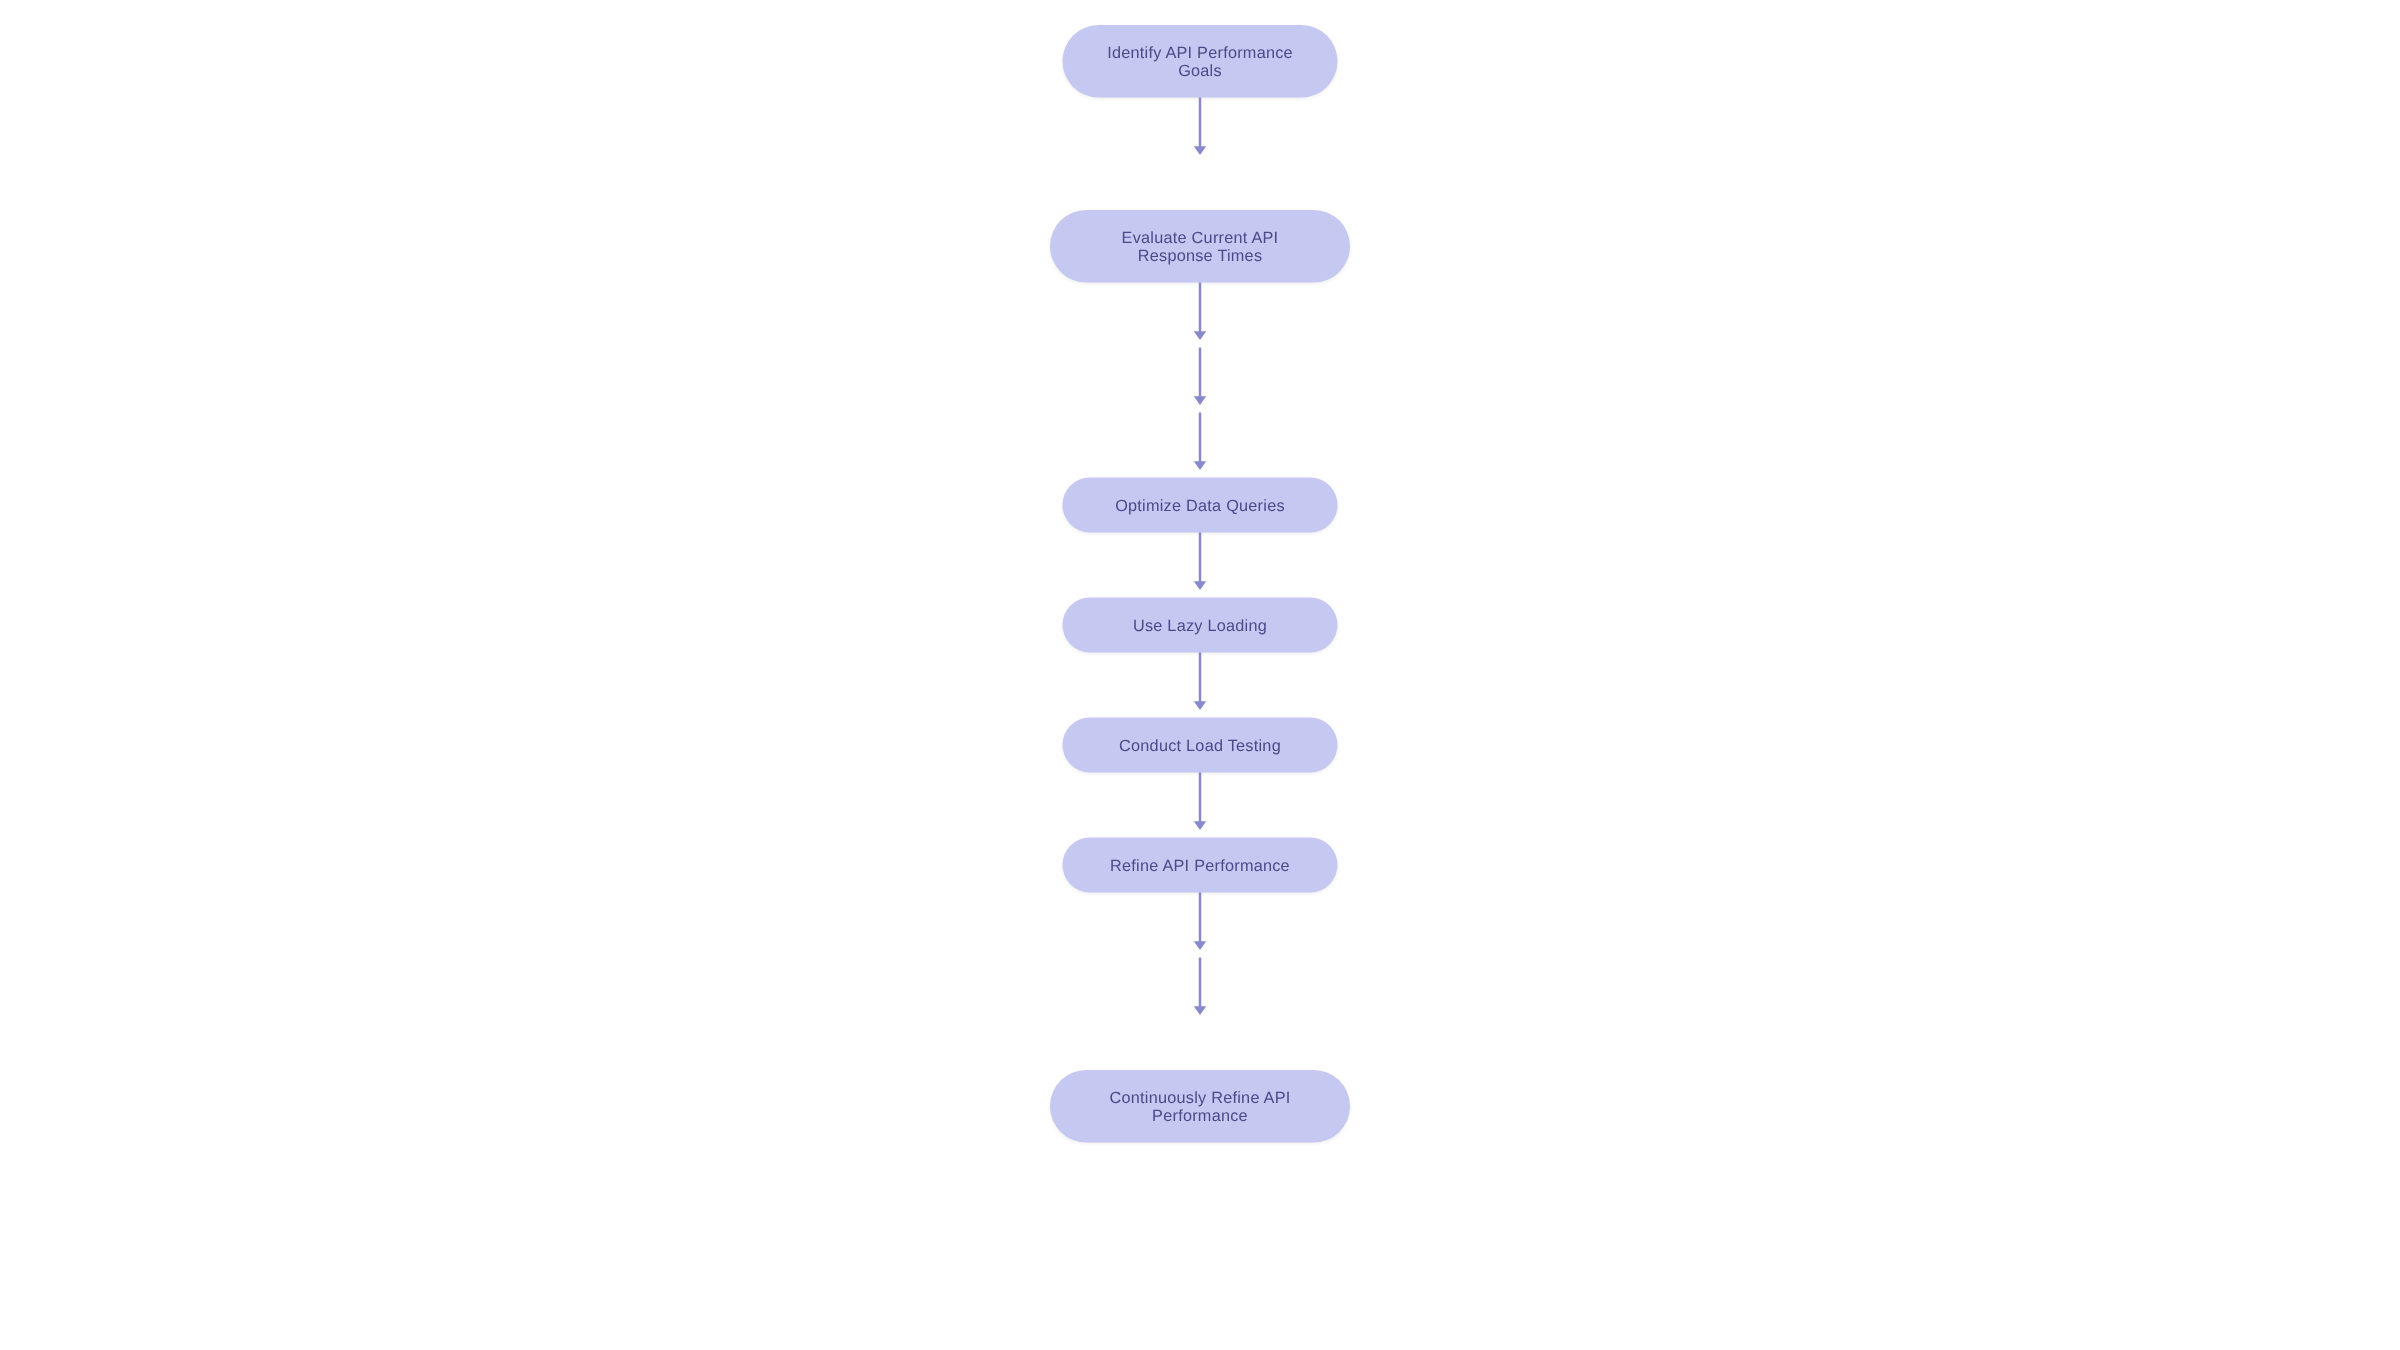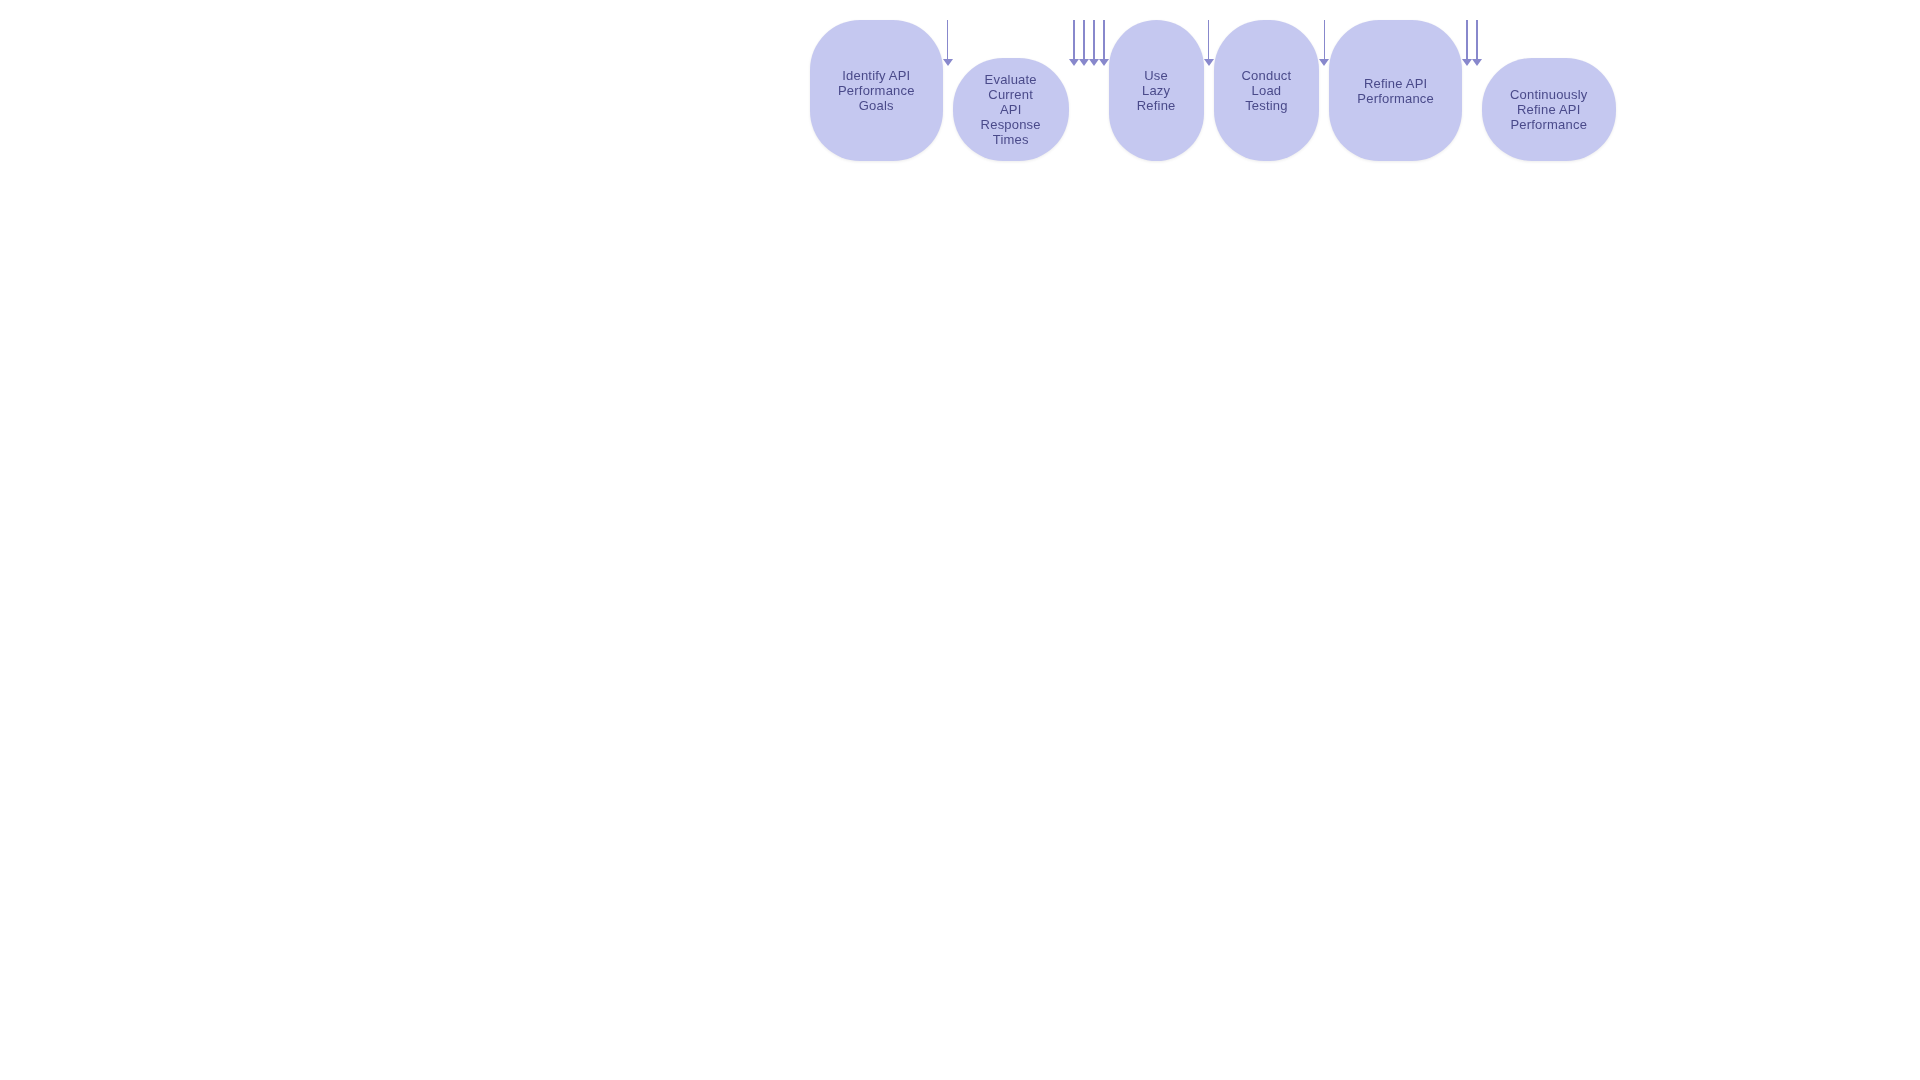--- a/index.html
+++ b/index.html
@@ -14,21 +14,22 @@
       background: #ffffff;
       font-family: -apple-system, BlinkMacSystemFont, 'Segoe UI', sans-serif;
       display: flex;
       justify-content: center;
       align-items: flex-start;
       overflow-y: auto;
     }
 
     .flowchart-container {
       display: flex;
-      flex-direction: row;
+      flex-direction: column;
+      align-items: center;
       padding: 20px 0 40px 0;
       width: 300px;
     }
 
     .flow-node {
       background: #c5c8f0;
       border-radius: 50px;
       padding: 14px 28px;
       text-align: center;
       color: #4a4a8a;
@@ -88,24 +89,27 @@
 
   <div class="flow-node wide">
     <span>Evaluate Current API Response Times</span>
   </div>
   <div class="flow-arrow"></div>
 
   <div class="flow-arrow"></div>
 
   <div class="flow-arrow"></div>
 
+  <div class="flow-node">
+    <span>Optimize Data Queries</span>
+  </div>
   <div class="flow-arrow"></div>
 
   <div class="flow-node">
-    <span>Use Lazy Refine</span>
+    <span>Use Lazy Loading</span>
   </div>
   <div class="flow-arrow"></div>
 
   <div class="flow-node">
     <span>Conduct Load Testing</span>
   </div>
   <div class="flow-arrow"></div>
 
   <div class="flow-node">
     <span>Refine API Performance</span>

